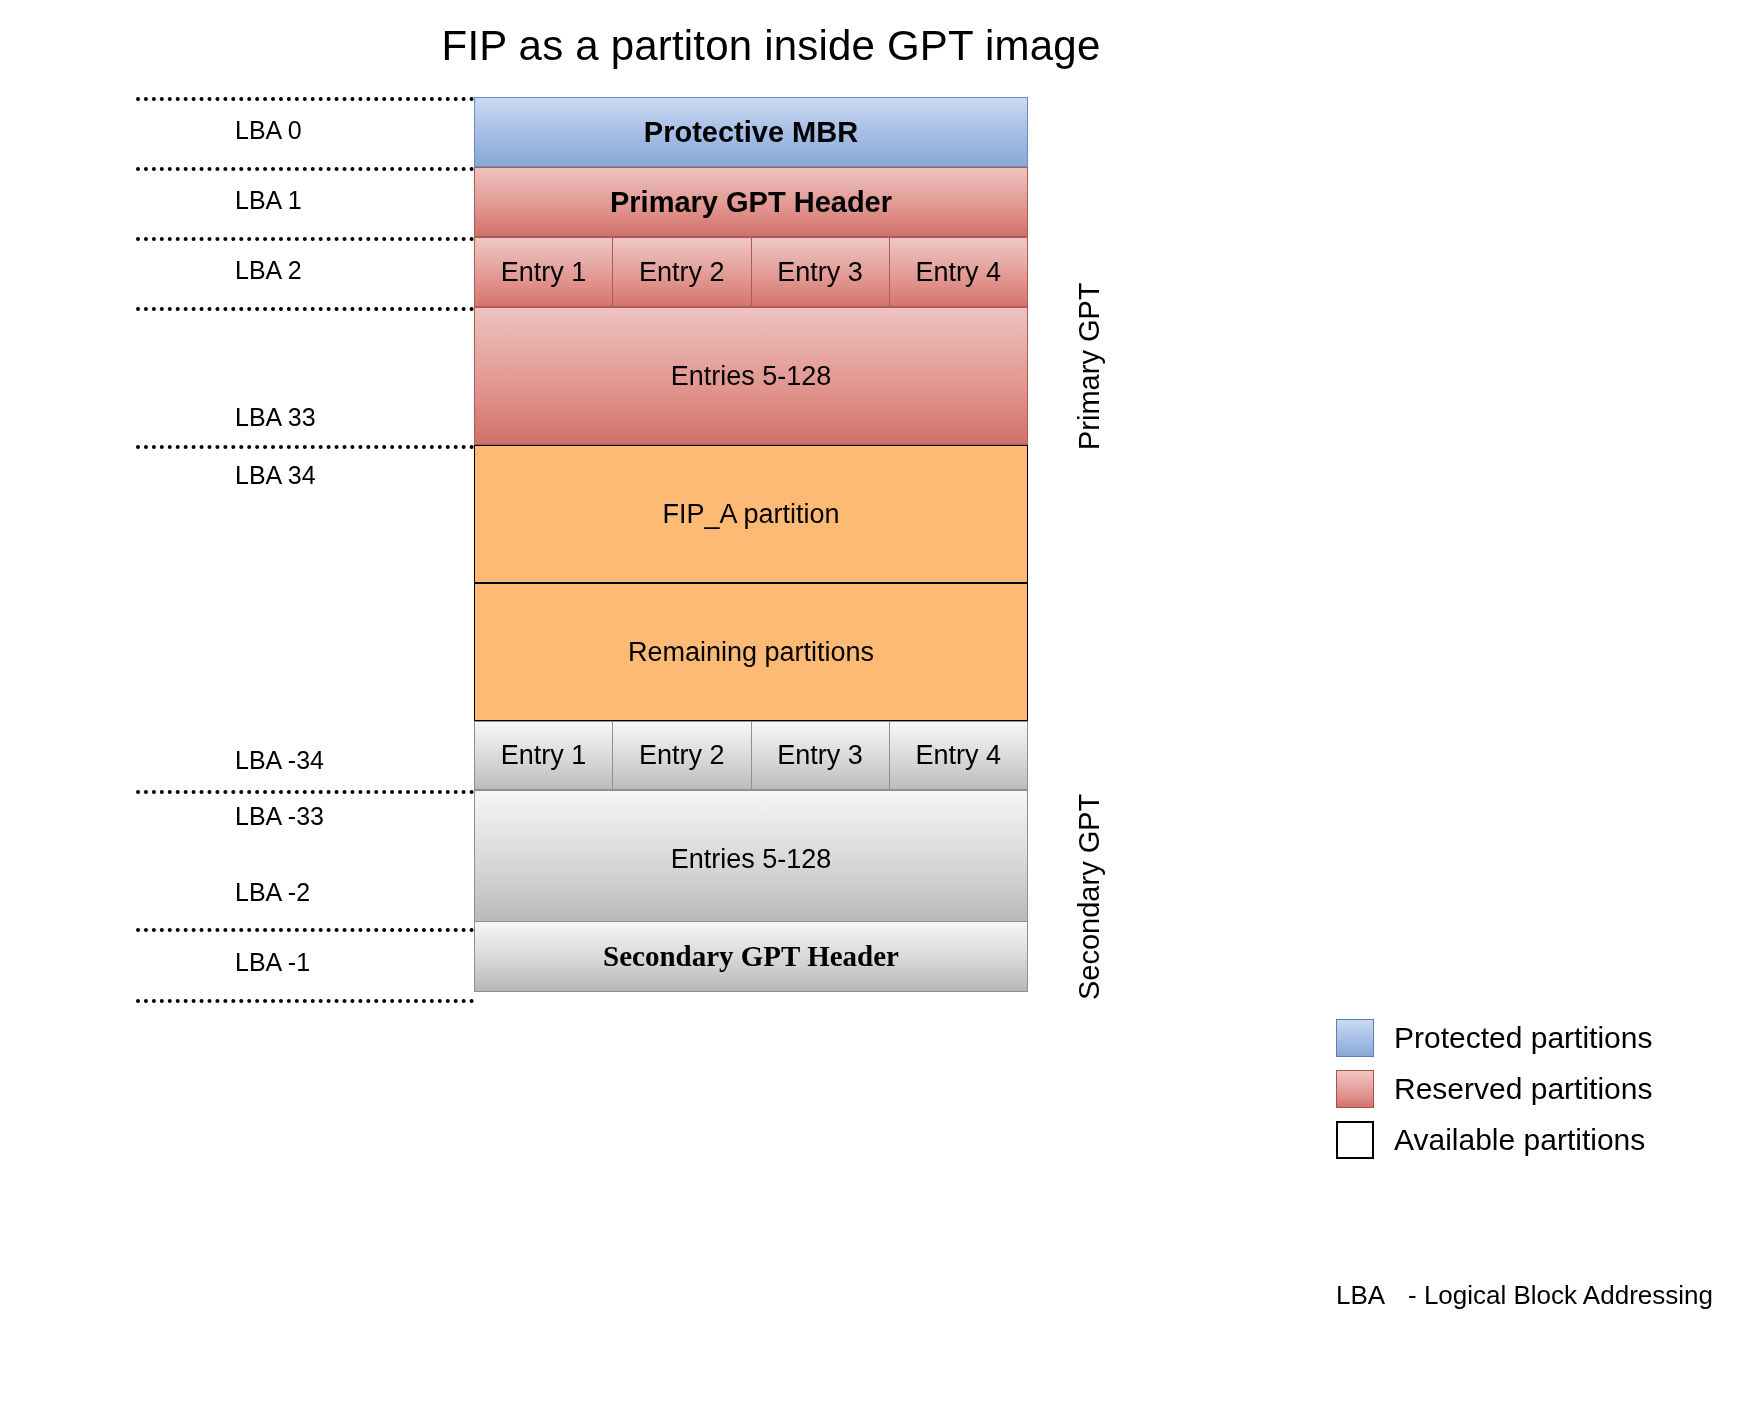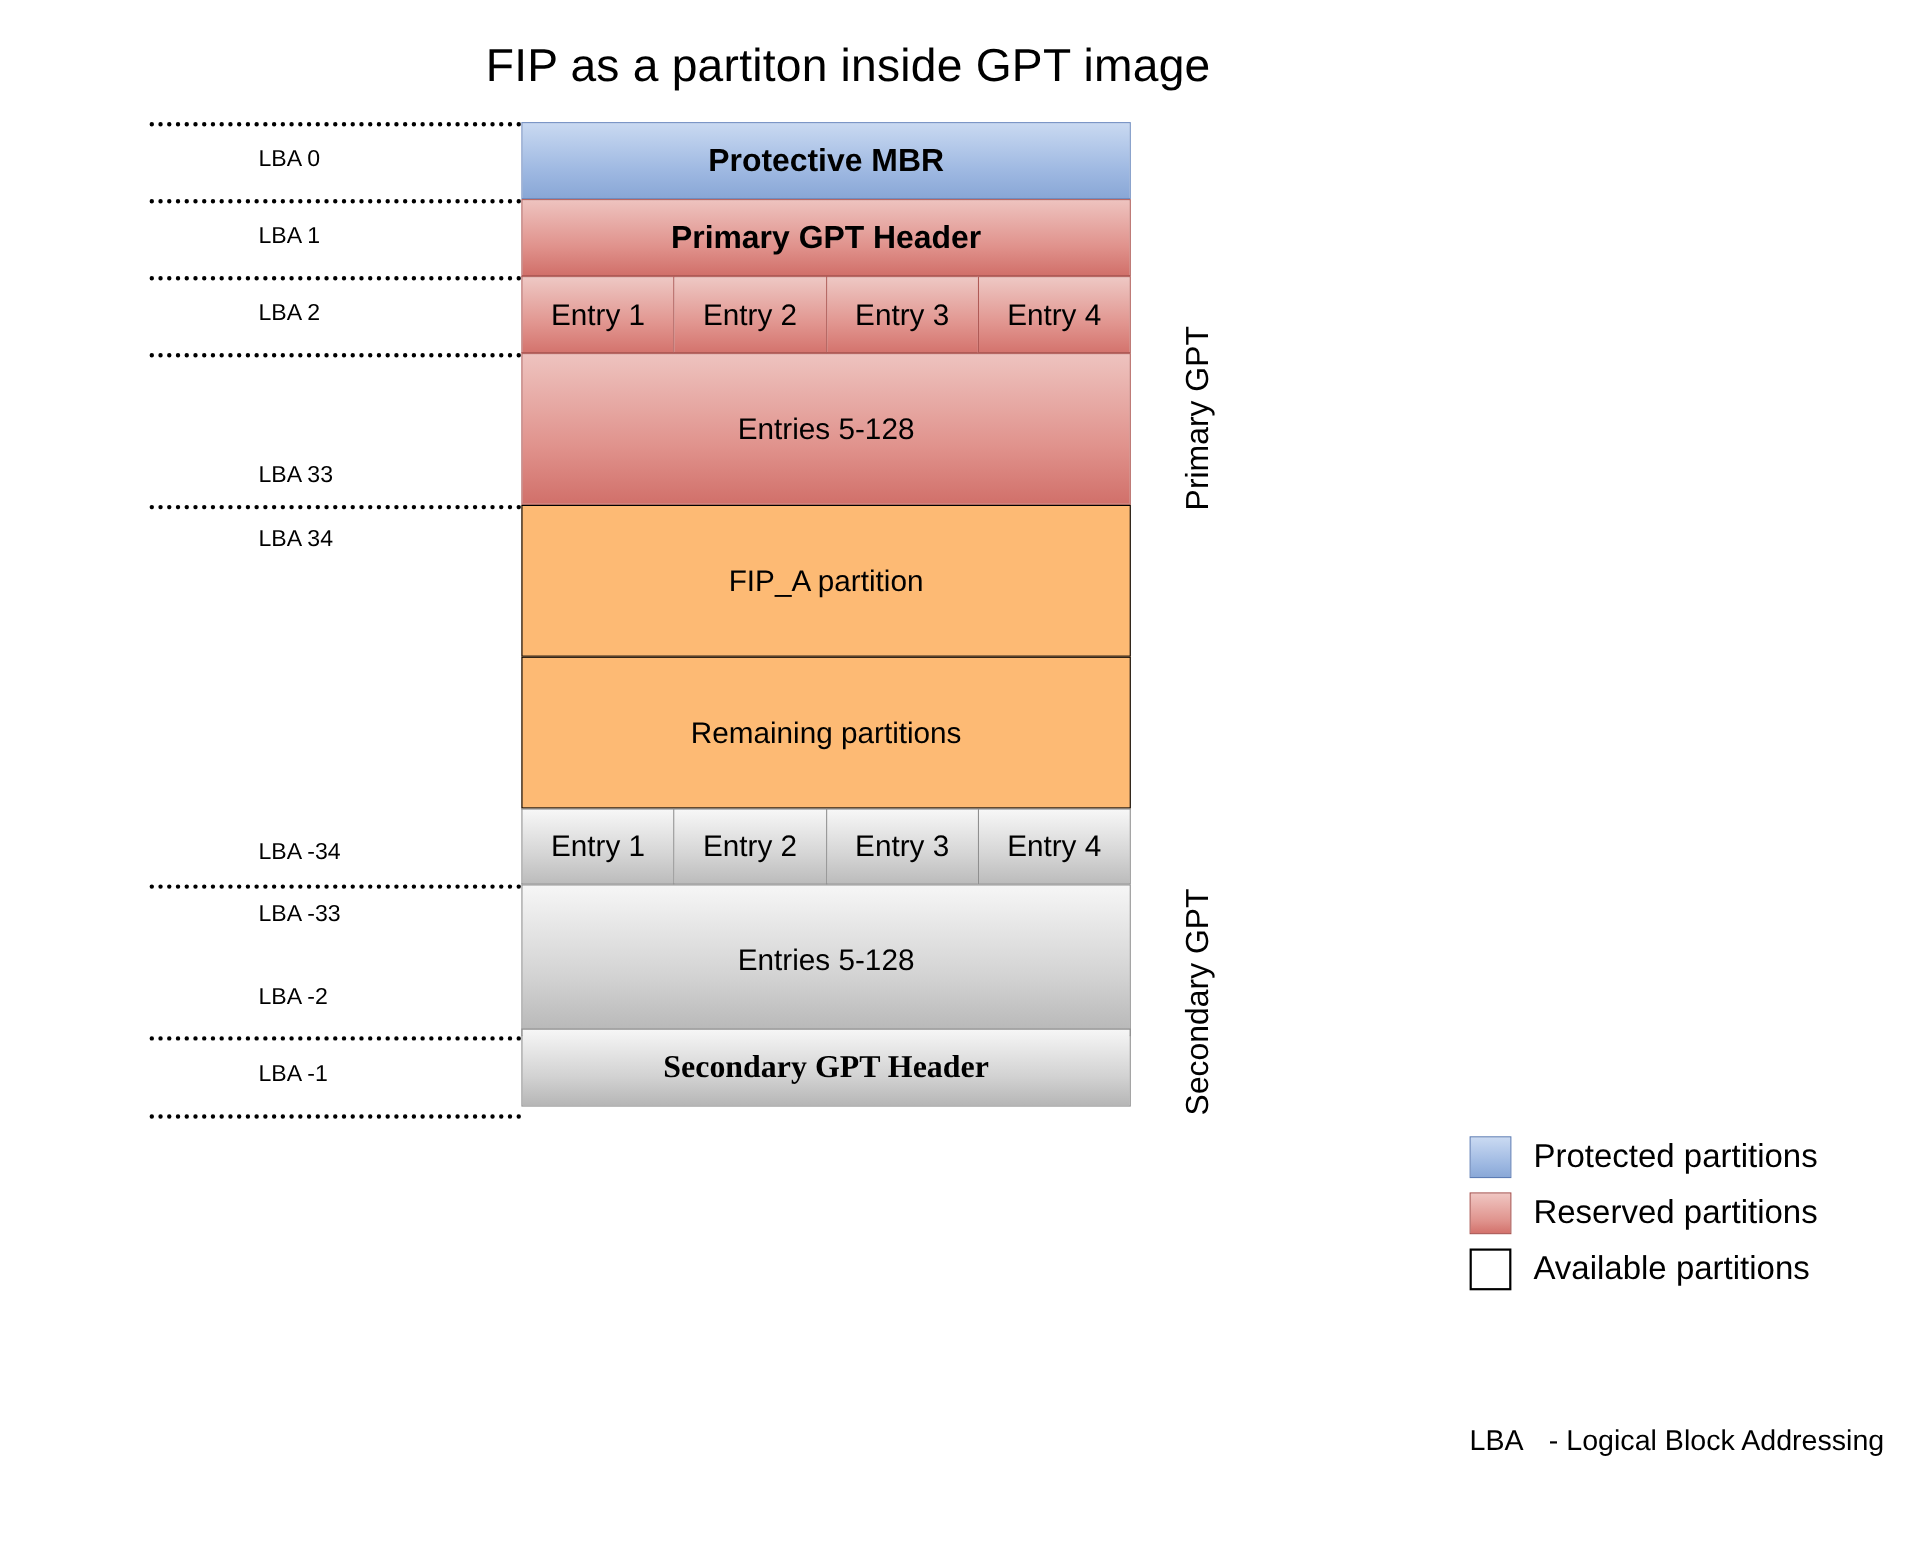--- a/index.html
+++ b/index.html
@@ -1,35 +1,35 @@
 <!DOCTYPE html>
 <html><head>
 <meta charset="utf-8">
 <style>
   html,body{margin:0;padding:0;}
   body{
     width:1742px;height:1412px;background:#ffffff;
     font-family:"Liberation Sans","DejaVu Sans",sans-serif;
     color:#000;overflow:hidden;position:relative;
   }
-  #stage{position:absolute;left:0;top:0;width:1742px;height:1093px;margin-top:14px;}
+  #stage{position:absolute;left:0;top:0;width:1742px;height:1093px;}
 
   .title{
     position:absolute;left:0;top:22px;width:1542px;
     text-align:center;font-size:42px;font-weight:400;letter-spacing:0.2px;
   }
 
   
   .dotline{
     position:absolute;height:0;border-top:4px dotted #000;
   }
 
   
   .lba{
-    position:absolute;font-size:21px;line-height:25px;white-space:nowrap;
+    position:absolute;font-size:25px;line-height:25px;white-space:nowrap;
   }
 
   
   .stack{position:absolute;left:474px;top:97px;width:554px;}
 
   .blk{
     position:absolute;left:0;width:554px;box-sizing:border-box;
     display:flex;align-items:center;justify-content:center;
     font-size:27px;text-align:center;
   }

